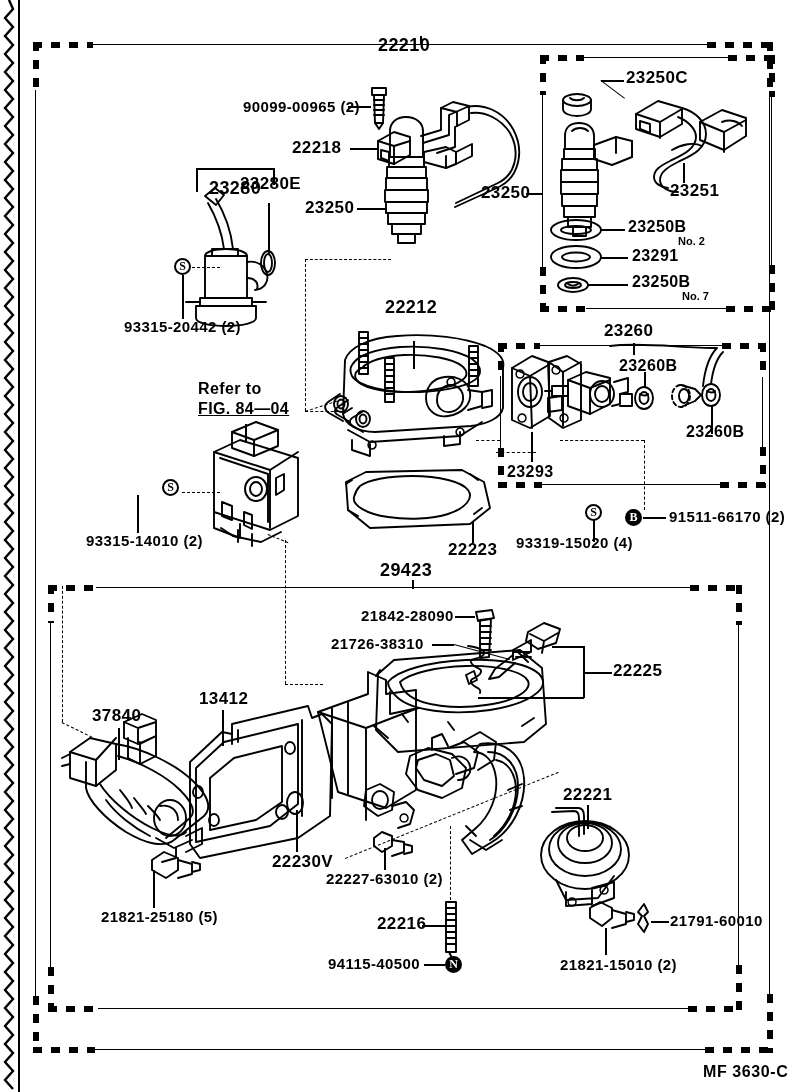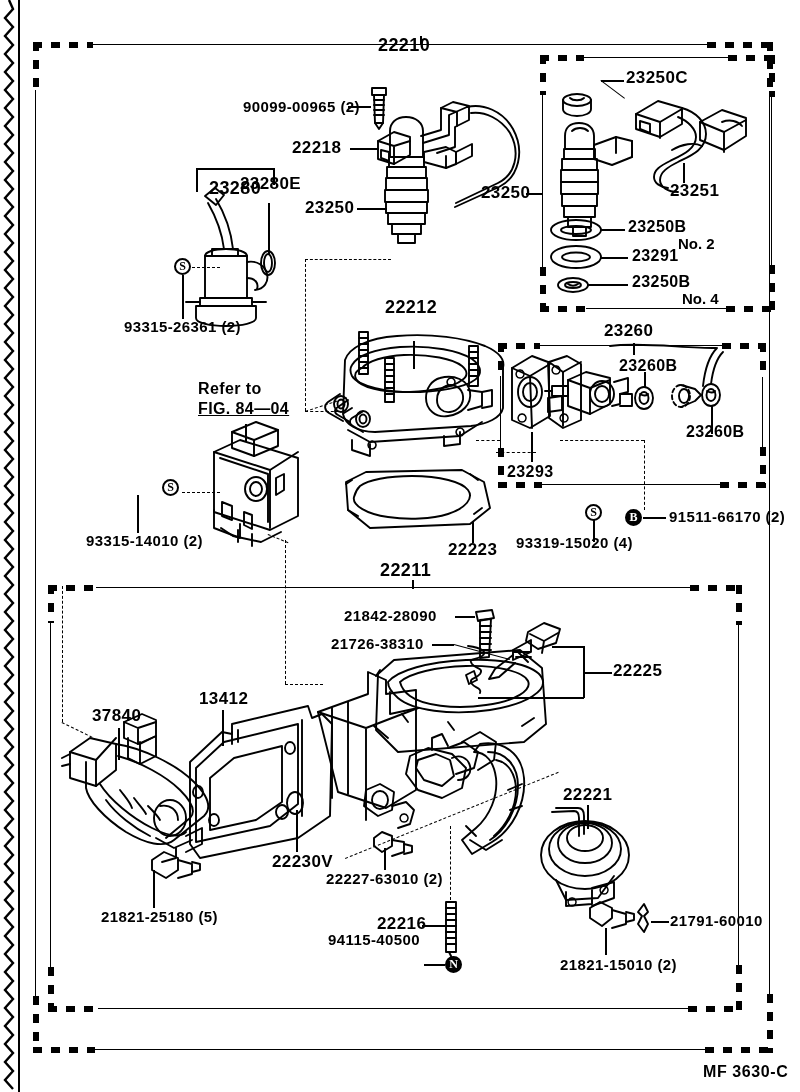--- a/index.html
+++ b/index.html
@@ -15,21 +15,21 @@
     color:#000;
     white-space:nowrap;
     letter-spacing:0.4px;
     line-height:1;
     -webkit-font-smoothing:none;
   }
   .lbl.s18{font-size:18px;}
   .lbl.s17{font-size:17px;}
   .lbl.s16{font-size:16px;}
   .lbl.s15{font-size:15px;}
-  .lbl.s11{font-size:15px;letter-spacing:0;padding-left:48px;}
+  .lbl.s11{font-size:11px;letter-spacing:0;padding-left:48px;}
 
   
   .ln{position:absolute;background:#000;}
   .ln.h{height:1.6px;}
   .ln.v{width:1.6px;}
   .ln.v2{width:2px;}
 
   .dln{position:absolute;}
   .dln.h{height:0;border-top:1.6px dashed #000;}
   .dln.v{width:0;border-left:1.6px dashed #000;}
@@ -536,54 +536,54 @@
   <div class="dln h" style="left:496px;top:452px;width:40px;"></div>
   <div class="dln v" style="left:644px;top:440px;height:70px;"></div>
   <div class="dln h" style="left:560px;top:440px;width:84px;"></div>
 
   <div class="lbl s15" style="left:243px;top:99px;">90099-00965 (2)</div>
   <div class="lbl s17" style="left:292px;top:139px;">22218</div>
   <div class="lbl s18" style="left:209px;top:143px;margin-top:36px;">23280</div>
   <div class="lbl s17" style="left:240px;top:175px;">23280E</div>
   <div class="lbl s17" style="left:305px;top:199px;">23250</div>
   <div class="lbl s17" style="left:481px;top:184px;">23250</div>
-  <div class="lbl s15" style="left:124px;top:319px;">93315-26361 (2)</div>
+  <div class="lbl s15" style="left:124px;top:319px;">93315-20442 (2)</div>
 
   <div class="lbl s17" style="left:626px;top:69px;">23250C</div>
   <div class="lbl s17" style="left:670px;top:182px;">23251</div>
   <div class="lbl s16" style="left:628px;top:219px;">23250B</div>
   <div class="lbl s11" style="left:630px;top:236px;">No. 2</div>
   <div class="lbl s16" style="left:632px;top:248px;">23291</div>
   <div class="lbl s16" style="left:632px;top:274px;">23250B</div>
-  <div class="lbl s11" style="left:634px;top:291px;">No. 4</div>
+  <div class="lbl s11" style="left:634px;top:291px;">No. 7</div>
 
   <div class="lbl s18" style="left:385px;top:298px;">22212</div>
   <div class="lbl s17" style="left:604px;top:322px;">23260</div>
   <div class="lbl s16" style="left:619px;top:358px;">23260B</div>
   <div class="lbl s16" style="left:686px;top:424px;">23260B</div>
   <div class="lbl s16" style="left:507px;top:464px;text-align:right;">23293</div>
   <div class="lbl s15" style="left:669px;top:509px;">91511-66170 (2)</div>
   <div class="lbl s15" style="left:516px;top:535px;">93319-15020 (4)</div>
   <div class="lbl s15" style="left:86px;top:533px;">93315-14010 (2)</div>
   <div class="lbl s17" style="left:448px;top:541px;">22223</div>
 
   <div class="lbl s16" style="left:198px;top:381px;">Refer to</div>
   <div class="lbl s16" style="left:198px;top:401px;text-decoration:underline;">FIG. 84—04</div>
 
-  <div class="lbl s18" style="left:380px;top:561px;">22211</div>
-  <div class="lbl s15" style="left:344px;top:608px;">21842-28090</div>
+  <div class="lbl s18" style="left:380px;top:561px;">29423</div>
+  <div class="lbl s15" style="left:361px;top:608px;">21842-28090</div>
   <div class="lbl s15" style="left:331px;top:636px;">21726-38310</div>
   <div class="lbl s17" style="left:613px;top:662px;">22225</div>
   <div class="lbl s17" style="left:199px;top:690px;">13412</div>
   <div class="lbl s17" style="left:92px;top:707px;">37840</div>
   <div class="lbl s17" style="left:272px;top:853px;">22230V</div>
   <div class="lbl s15" style="left:326px;top:871px;">22227-63010 (2)</div>
   <div class="lbl s15" style="left:101px;top:909px;">21821-25180 (5)</div>
   <div class="lbl s17" style="left:377px;top:915px;">22216</div>
-  <div class="lbl s15" style="left:328px;top:932px;">94115-40500</div>
+  <div class="lbl s15" style="left:328px;top:956px;">94115-40500</div>
   <div class="lbl s17" style="left:563px;top:786px;">22221</div>
   <div class="lbl s15" style="left:670px;top:913px;">21791-60010</div>
   <div class="lbl s15" style="left:560px;top:957px;">21821-15010 (2)</div>
 
   <div class="symb" style="left:174px;top:258px;">
     <span>S</span>
   </div>
   <div class="symb" style="left:162px;top:479px;">
     <span>S</span>
   </div>

